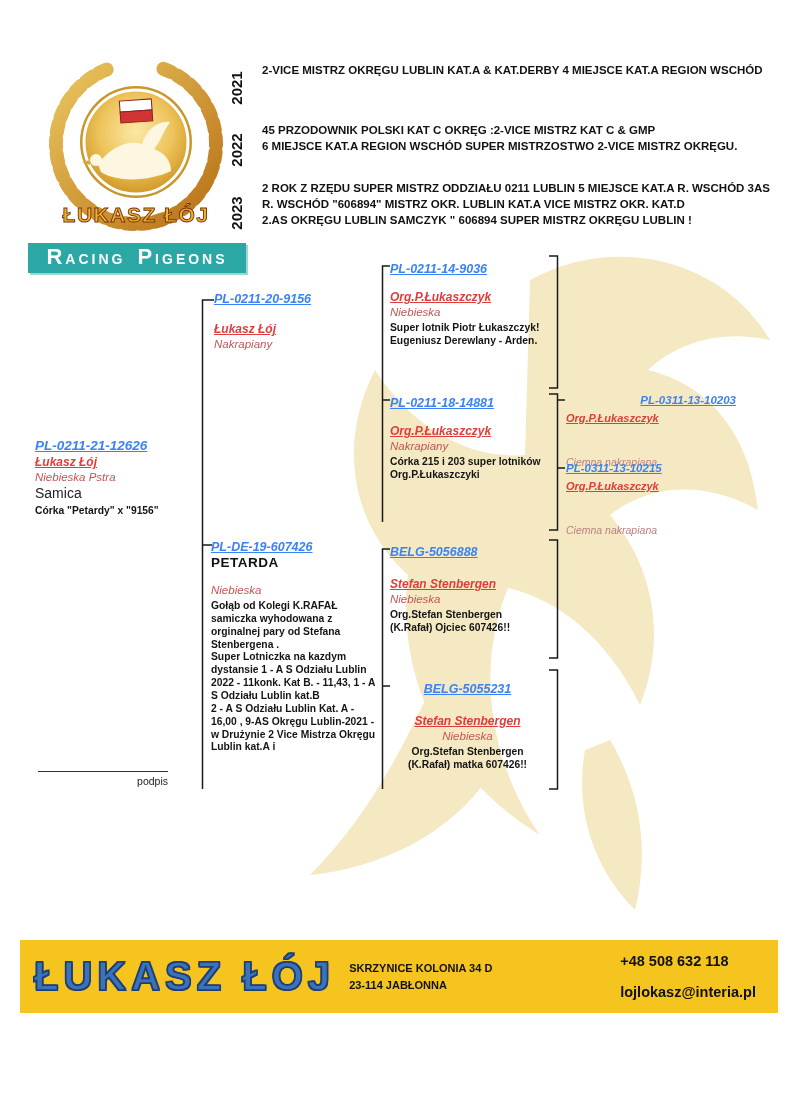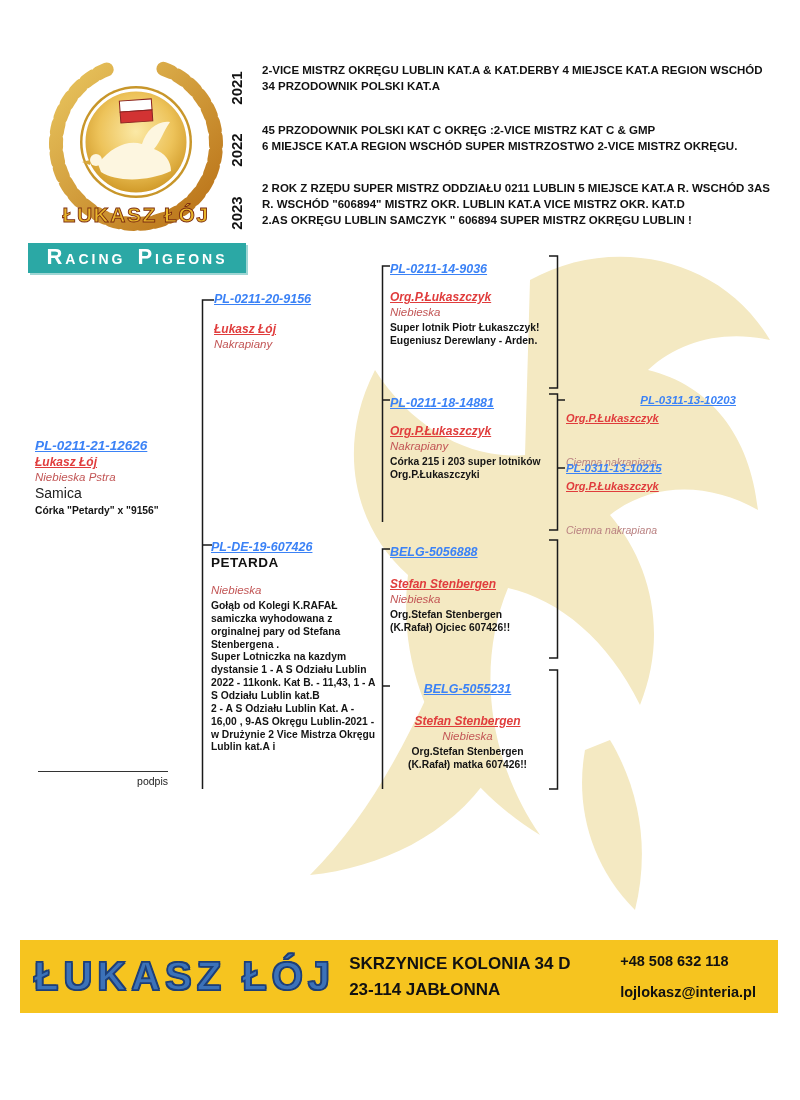--- a/index.html
+++ b/index.html
@@ -31,21 +31,21 @@
   .connectors{position:absolute;left:0;top:0;width:800px;height:1100px;pointer-events:none;}
   
   .sigline{position:absolute;left:38px;top:771px;width:130px;border-top:1.6px solid #333;}
   .siglabel{position:absolute;left:38px;top:775px;width:130px;text-align:right;font-size:10.5px;color:#222;}
   
   .footer{position:absolute;left:20px;top:940px;width:758px;height:73px;background:#f6c41f;
           display:flex;align-items:center;}
   .fname{margin-left:14px;font-size:40px;font-weight:900;letter-spacing:5px;color:#3c72b8;
          -webkit-text-stroke:1.3px #1d3f78;
          text-shadow:1px 1px 0 #1d3f78,-1px -1px 0 #1d3f78,1px -1px 0 #1d3f78,-1px 1px 0 #1d3f78;}
-  .faddr{margin-left:14px;font-size:17px;font-weight:bold;color:#111;line-height:1.5;}
+  .faddr{margin-left:14px;font-size:11px;font-weight:bold;color:#111;line-height:1.5;}
   .fcontact{margin-left:auto;margin-right:22px;font-size:14.5px;font-weight:bold;color:#111;}
   .fcontact .email{margin-top:15px;}
 </style>
 </head>
 <body>
 
 <div class="page">
 
   <svg class="watermark" viewBox="0 0 540 700">
     <g fill="#f4e9c2">
@@ -96,21 +96,20 @@
   </div>
 
   <div class="banner">
     <span class="bw">RACING</span>
     <span class="bw">PIGEONS</span>
   </div>
 
   <div class="year" style="top:80px;">2021</div>
   <div class="ach" style="top:62px;">
     <div>2-VICE MISTRZ OKRĘGU LUBLIN KAT.A &amp; KAT.DERBY  4 MIEJSCE KAT.A REGION WSCHÓD</div>
-    <div>34 PRZODOWNIK POLSKI KAT.A</div>
   </div>
 
   <div class="year" style="top:142px;">2022</div>
   <div class="ach" style="top:122px;">
     <div>45 PRZODOWNIK POLSKI KAT C    OKRĘG :2-VICE MISTRZ KAT C &amp; GMP</div>
     <div>6 MIEJSCE KAT.A REGION WSCHÓD  SUPER MISTRZOSTWO 2-VICE MISTRZ OKRĘGU.</div>
   </div>
 
   <div class="year" style="top:205px;">2023</div>
   <div class="ach" style="top:180px;">

